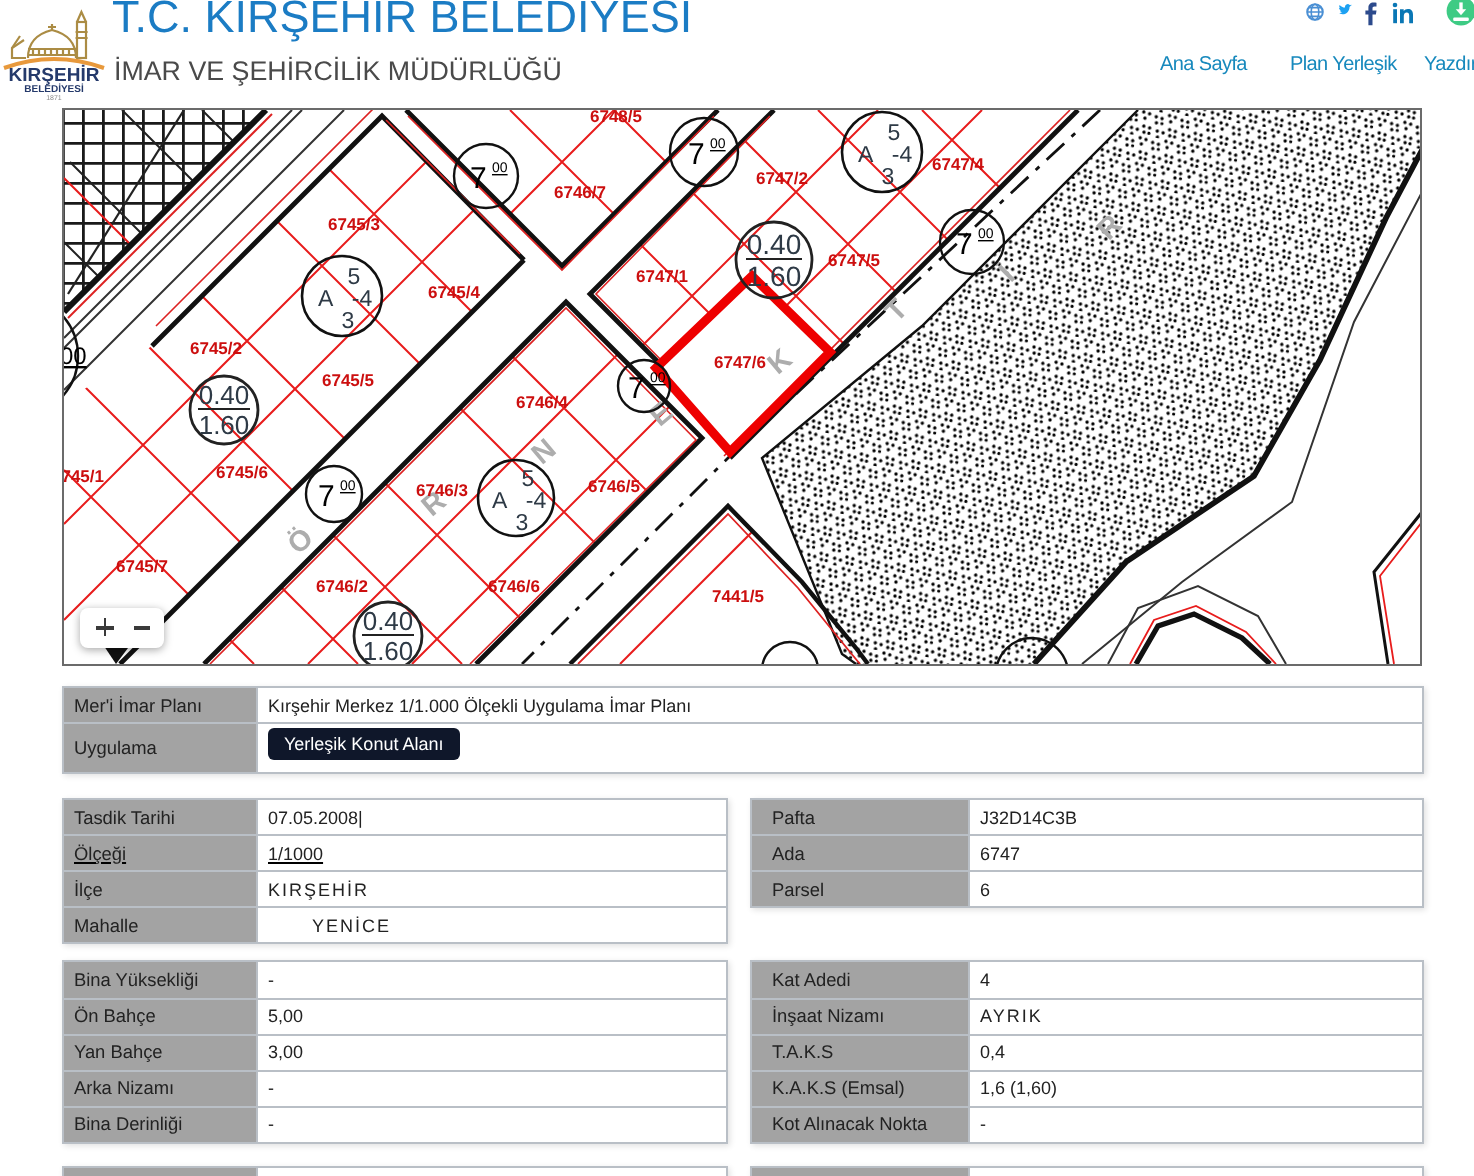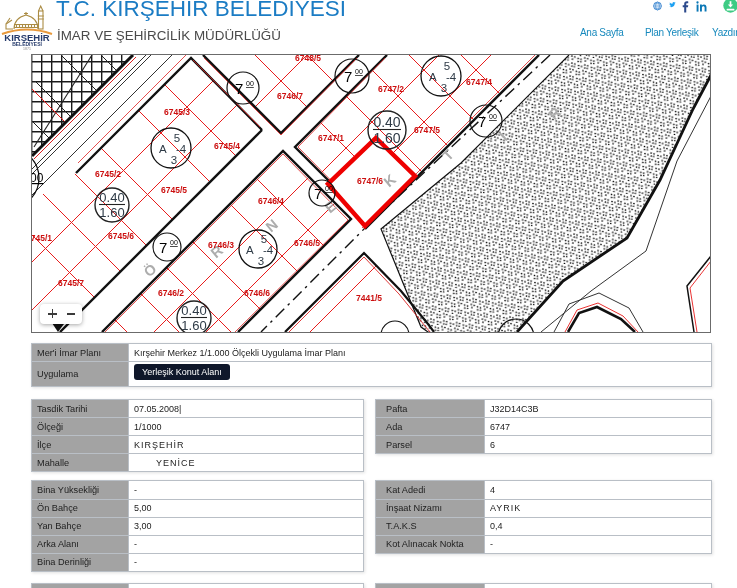--- a/index.html
+++ b/index.html
@@ -324,21 +324,21 @@
       </tr>
 </tbody>
   </table>
 
 <table class="tbl" style="left:31px;top:399px;width:333px;">
 <tbody>
       <tr style="height:18px;">
         <td class="l" style="width:86px;margin-left:44px;">Tasdik Tarihi</td>
         <td>07.05.2008|</td>
       </tr>
-<tr style="height:18px;">
+<tr style="height:18px;text-decoration:underline;">
         <td class="l">Ölçeği</td>
         <td>1/1000</td>
       </tr>
 <tr style="height:18px;">
         <td class="l">İlçe</td>
         <td style="letter-spacing:1px;">KIRŞEHİR</td>
       </tr>
 <tr style="height:18px;">
         <td class="l">Mahalle</td>
         <td style="letter-spacing:1px;padding-left:27px;">YENİCE</td>
@@ -371,21 +371,21 @@
       </tr>
 <tr style="height:18px;">
         <td class="l">Ön Bahçe</td>
         <td>5,00</td>
       </tr>
 <tr style="height:18px;">
         <td class="l">Yan Bahçe</td>
         <td>3,00</td>
       </tr>
 <tr style="height:18px;">
-        <td class="l">Arka Alanı</td>
+        <td class="l">Arka Nizamı</td>
         <td>-</td>
       </tr>
 <tr style="height:18px;">
         <td class="l">Bina Derinliği</td>
         <td>-</td>
       </tr>
 </tbody>
   </table>
 
 <table class="tbl rt" style="left:375px;top:480px;width:337px;">
@@ -396,20 +396,24 @@
       </tr>
 <tr style="height:18px;">
         <td class="l">İnşaat Nizamı</td>
         <td style="letter-spacing:1px;">AYRIK</td>
       </tr>
 <tr style="height:18px;">
         <td class="l">T.A.K.S</td>
         <td>0,4</td>
       </tr>
 <tr style="height:18px;">
+        <td class="l">K.A.K.S (Emsal)</td>
+        <td>1,6 (1,60)</td>
+      </tr>
+<tr style="height:18px;">
         <td class="l">Kot Alınacak Nokta</td>
         <td>-</td>
       </tr>
 </tbody>
   </table>
 
 <table class="tbl" style="left:31px;top:583px;width:333px;">
 <tbody>
       <tr style="height:18px;">
         <td class="l" style="width:86px;">&nbsp;</td>

